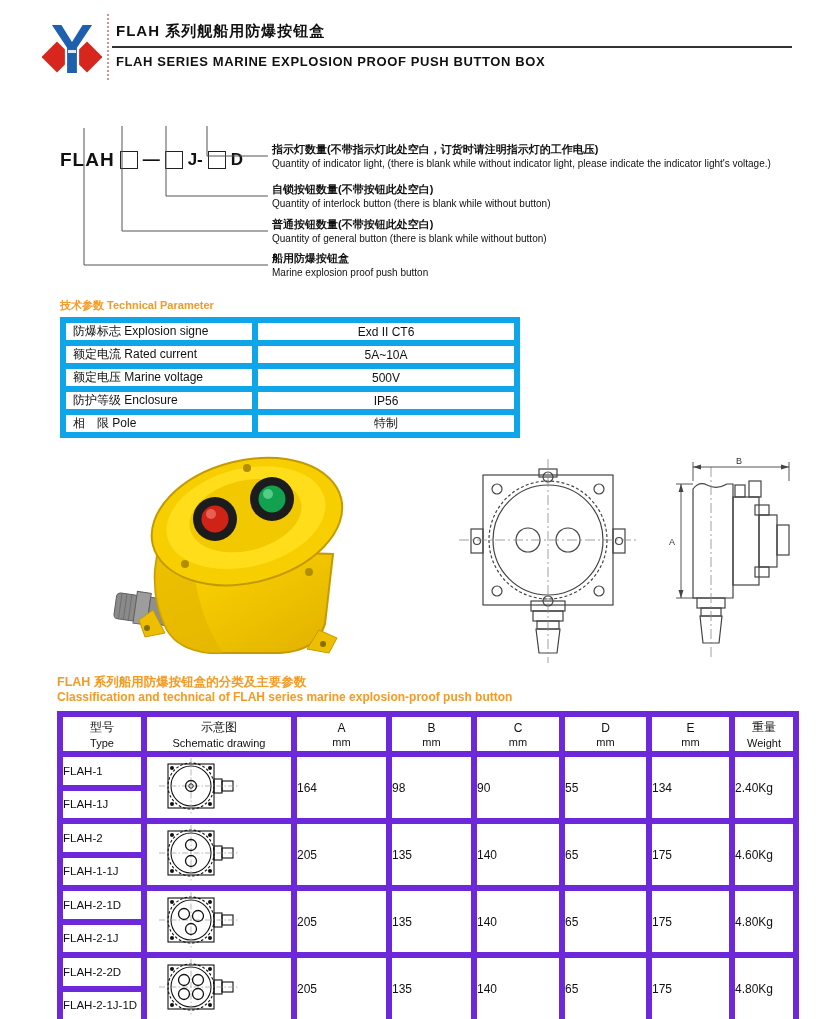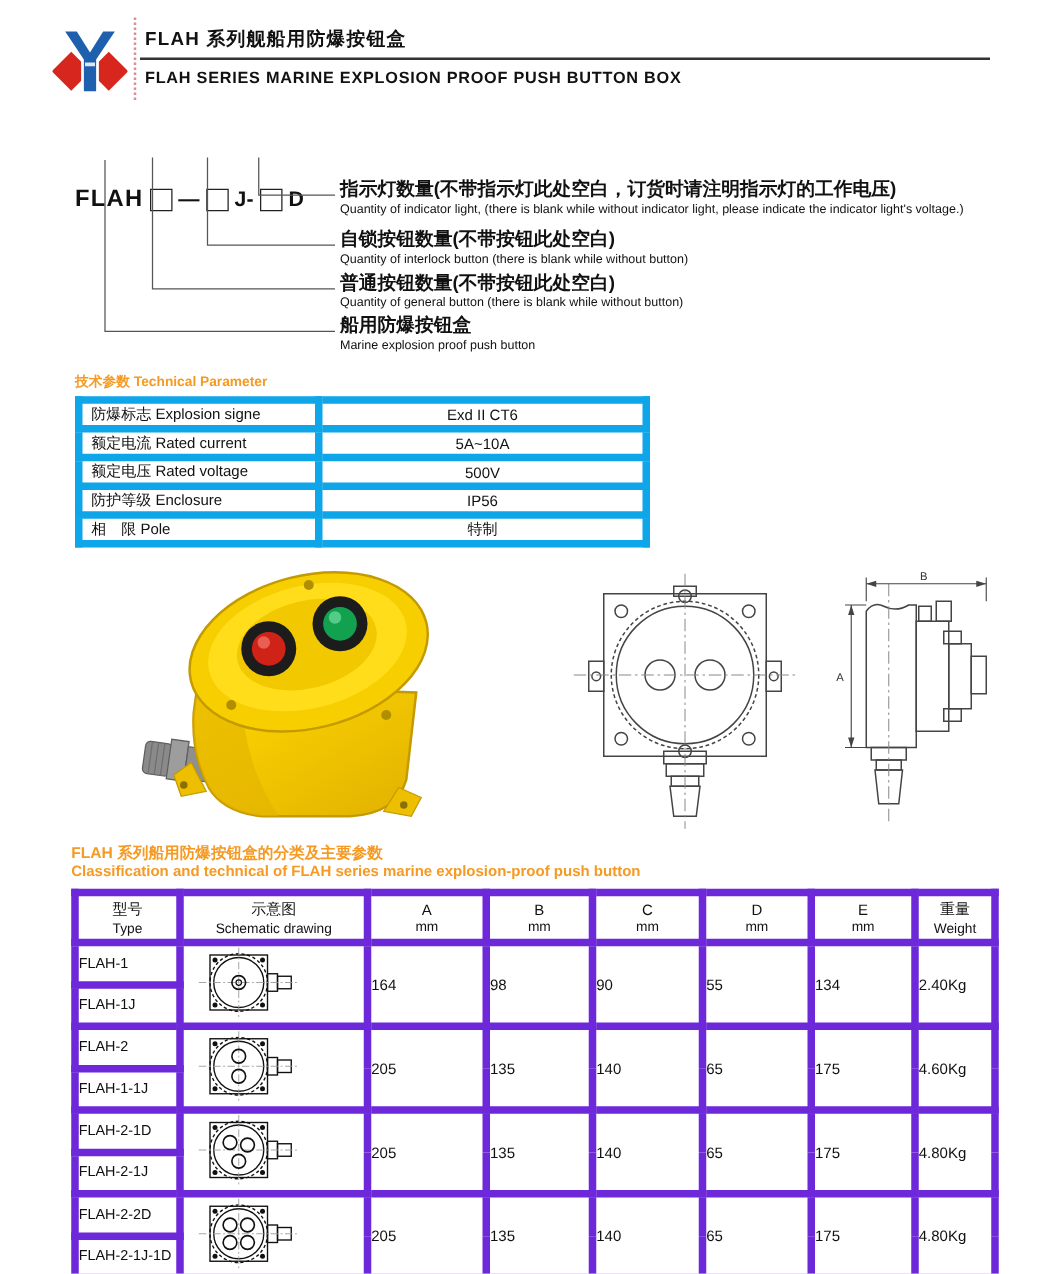--- a/index.html
+++ b/index.html
@@ -15,21 +15,21 @@
   .title-en { position:absolute; left:116px; top:54px; font-size:13px; font-weight:bold; letter-spacing:0.6px; }
 
   
   .model-row { position:absolute; left:60px; top:106px; display:flex; align-items:center; gap:5px; height:20px;margin-top:44px; }
   .m-text { font-size:19px; font-weight:600; letter-spacing:1px; }
   .m-sub { font-size:17px; font-weight:600; }
   .m-box { width:18px; height:18px; border:1.5px solid #222; background:#fff; display:inline-block; }
   .leader-lines { position:absolute; left:0; top:0; pointer-events:none; }
   .callouts-layer { position:absolute; left:0; top:0; width:830px; height:300px; }
   .callout { position:absolute; left:272px; width:545px; }
-  .callout .cn { font-size:15px; font-weight:bold; }
+  .callout .cn { font-size:11px; font-weight:bold; }
   .callout .en { font-size:10px; margin-top:1px; }
 
   
   .tp-heading { position:absolute; left:60px; top:298px; font-size:11px; font-weight:bold; color:#f59a23; }
   .tp-table { position:absolute; left:60px; top:317px; width:460px; border-collapse:collapse; }
   .tp-table td { border:6px solid #0ea5e9; height:23px; font-size:12px; }
   .tp-table td.lab { width:192px; padding-left:7px; text-align:left; }
   .tp-table td.val { text-align:center; }
 
   
@@ -108,21 +108,21 @@
     <tbody>
         <tr>
           <td class="lab">防爆标志 Explosion signe</td>
           <td class="val">Exd II CT6</td>
         </tr>
         <tr>
           <td class="lab">额定电流 Rated current</td>
           <td class="val">5A~10A</td>
         </tr>
         <tr>
-          <td class="lab">额定电压 Rated voltage</td>
+          <td class="lab">额定电压 Marine voltage</td>
           <td class="val">500V</td>
         </tr>
         <tr>
           <td class="lab">防护等级 Enclosure</td>
           <td class="val">IP56</td>
         </tr>
         <tr>
           <td class="lab">相　限 Pole</td>
           <td class="val">特制</td>
         </tr>

